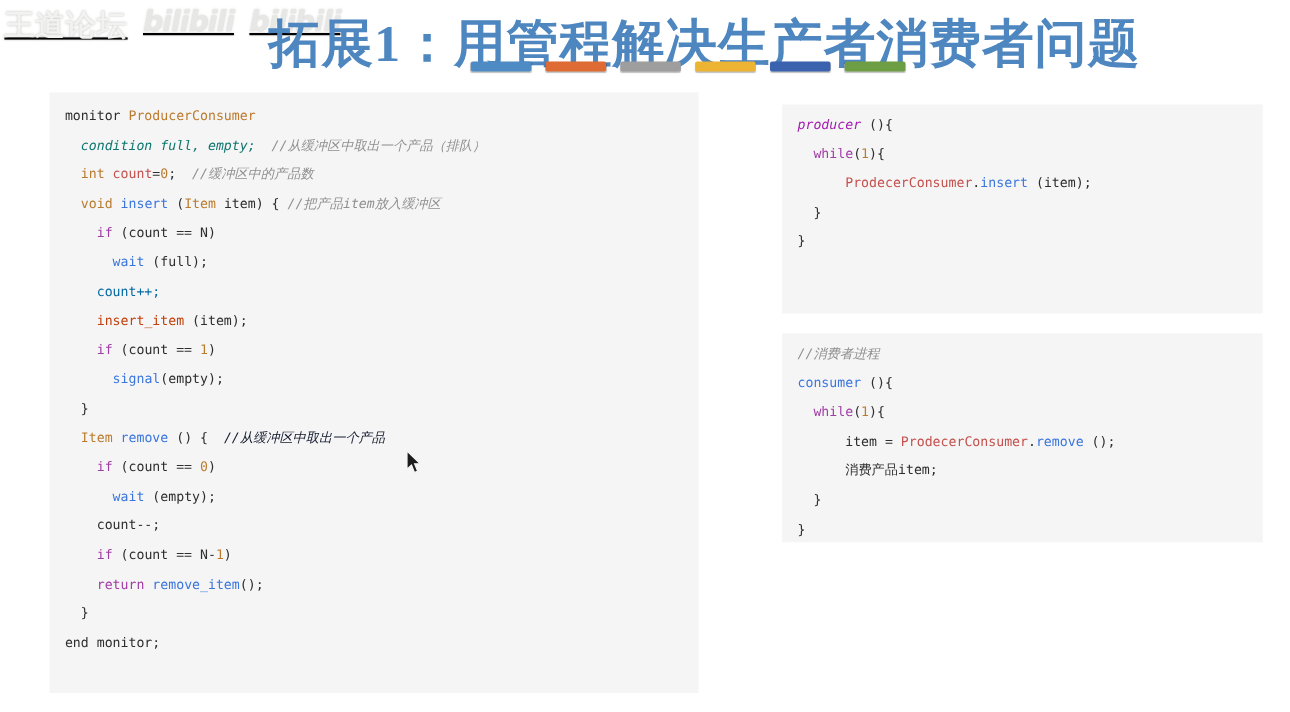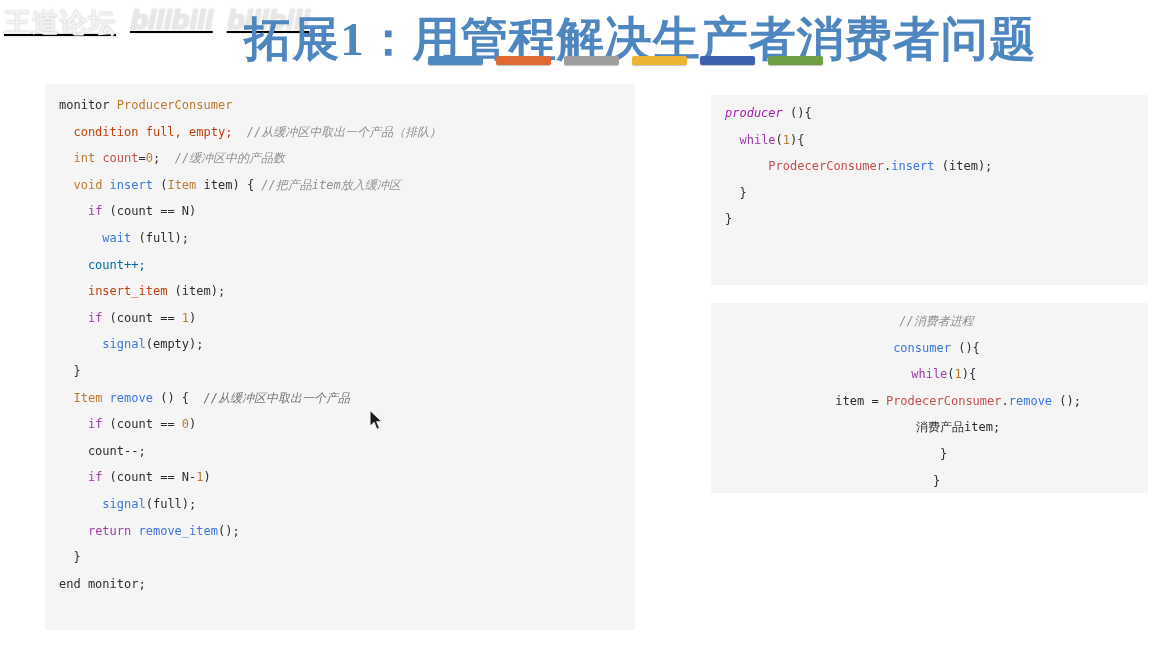--- a/index.html
+++ b/index.html
@@ -47,21 +47,21 @@
   
   .panel{
     position:absolute;background:#f5f5f6;
     box-sizing:border-box;
     font-family:"DejaVu Sans Mono","Liberation Mono",monospace;
     font-size:12px;line-height:26.6px;
     color:#2e2e2e;
   }
   .panel-monitor{left:45px;top:84px;width:590px;height:546px;padding:8px 0 0 14px;}
   .panel-producer{left:711px;top:95px;width:437px;height:190px;padding:5px 0 0 14px;}
-  .panel-consumer{left:711px;top:303px;width:437px;height:190px;padding:5px 0 0 14px;text-align:center;}
+  .panel-consumer{left:711px;top:303px;width:437px;height:190px;padding:5px 0 0 14px;}
   .code-line{white-space:pre;}
   .it{font-style:italic;}
   
   .cursor{position:absolute;left:368px;top:409px;width:15px;height:23px;}
 </style>
 </head>
 <body>
 
 <div class="watermark">
   <span class="wm-site">王道论坛</span>
@@ -75,35 +75,35 @@
     <div class="bar" style="background: rgb(78, 139, 196);"></div>
     <div class="bar" style="background: rgb(221, 107, 51);"></div>
     <div class="bar" style="background: rgb(158, 158, 158);"></div>
     <div class="bar" style="background: rgb(237, 180, 52);"></div>
     <div class="bar" style="background: rgb(58, 98, 174);"></div>
     <div class="bar" style="background: rgb(110, 158, 68);"></div>
   </div>
 
 <div class="panel panel-monitor" style="background: rgb(245, 245, 246);">
     <div class="code-line"><span style="color: rgb(46, 46, 46);">monitor </span><span style="color: rgb(187, 123, 46);">ProducerConsumer</span></div>
-    <div class="code-line"><span style="color: #c2410c;">  condition full, empty;  </span><span class="it" style="color: rgb(143, 143, 143);">//从缓冲区中取出一个产品（排队）</span></div>
+    <div class="code-line"><span style="color: #0f766e; font-style: italic;">  condition full, empty;  </span><span class="it" style="color: rgb(143, 143, 143);">//从缓冲区中取出一个产品（排队）</span></div>
     <div class="code-line"><span style="color: rgb(46, 46, 46);">  </span><span style="color: rgb(187, 123, 46);">int</span><span style="color: rgb(46, 46, 46);"> </span><span style="color: rgb(196, 81, 77);">count</span><span style="color: rgb(46, 46, 46);">=</span><span style="color: rgb(187, 123, 46);">0</span><span style="color: rgb(46, 46, 46);">;  </span><span class="it" style="color: rgb(143, 143, 143);">//缓冲区中的产品数</span></div>
     <div class="code-line"><span style="color: rgb(46, 46, 46);">  </span><span style="color: rgb(187, 123, 46);">void</span><span style="color: rgb(46, 46, 46);"> </span><span style="color: rgb(60, 118, 221);">insert</span><span style="color: rgb(46, 46, 46);"> (</span><span style="color: rgb(187, 123, 46);">Item</span><span style="color: rgb(46, 46, 46);"> item) { </span><span class="it" style="color: rgb(143, 143, 143);">//把产品item放入缓冲区</span></div>
     <div class="code-line"><span style="color: rgb(46, 46, 46);">    </span><span style="color: rgb(161, 61, 166);">if</span><span style="color: rgb(46, 46, 46);"> (count == N)</span></div>
     <div class="code-line"><span style="color: rgb(46, 46, 46);">      </span><span style="color: rgb(60, 118, 221);">wait</span><span style="color: rgb(46, 46, 46);"> (full);</span></div>
     <div class="code-line"><span style="color: #0369a1;">    count++;</span></div>
     <div class="code-line"><span style="color: rgb(46, 46, 46);">    </span><span style="color: #c2410c;">insert_item</span><span style="color: rgb(46, 46, 46);"> (item);</span></div>
     <div class="code-line"><span style="color: rgb(46, 46, 46);">    </span><span style="color: rgb(161, 61, 166);">if</span><span style="color: rgb(46, 46, 46);"> (count == </span><span style="color: rgb(187, 123, 46);">1</span><span style="color: rgb(46, 46, 46);">)</span></div>
     <div class="code-line"><span style="color: rgb(46, 46, 46);">      </span><span style="color: rgb(60, 118, 221);">signal</span><span style="color: rgb(46, 46, 46);">(empty);</span></div>
     <div class="code-line"><span style="color: rgb(46, 46, 46);">  }</span></div>
-    <div class="code-line"><span style="color: rgb(46, 46, 46);">  </span><span style="color: rgb(187, 123, 46);">Item</span><span style="color: rgb(46, 46, 46);"> </span><span style="color: rgb(60, 118, 221);">remove</span><span style="color: rgb(46, 46, 46);"> () {  </span><span class="it" style="color: #737373;">//从缓冲区中取出一个产品</span></div>
+    <div class="code-line"><span style="color: rgb(46, 46, 46);">  </span><span style="color: rgb(187, 123, 46);">Item</span><span style="color: rgb(46, 46, 46);"> </span><span style="color: rgb(60, 118, 221);">remove</span><span style="color: rgb(46, 46, 46);"> () {  </span><span class="it" style="color: #0f172a;">//从缓冲区中取出一个产品</span></div>
     <div class="code-line"><span style="color: rgb(46, 46, 46);">    </span><span style="color: rgb(161, 61, 166);">if</span><span style="color: rgb(46, 46, 46);"> (count == </span><span style="color: rgb(187, 123, 46);">0</span><span style="color: rgb(46, 46, 46);">)</span></div>
+    <div class="code-line"><span style="color: rgb(46, 46, 46);">      </span><span style="color: rgb(60, 118, 221);">wait</span><span style="color: rgb(46, 46, 46);"> (empty);</span></div>
     <div class="code-line"><span style="color: rgb(46, 46, 46);">    count--;</span></div>
     <div class="code-line"><span style="color: rgb(46, 46, 46);">    </span><span style="color: rgb(161, 61, 166);">if</span><span style="color: rgb(46, 46, 46);"> (count == N-</span><span style="color: rgb(187, 123, 46);">1</span><span style="color: rgb(46, 46, 46);">)</span></div>
-    <div class="code-line"><span style="color: rgb(46, 46, 46);">      </span><span style="color: rgb(60, 118, 221);">signal</span><span style="color: rgb(46, 46, 46);">(full);</span></div>
     <div class="code-line"><span style="color: rgb(46, 46, 46);">    </span><span style="color: rgb(161, 61, 166);">return</span><span style="color: rgb(46, 46, 46);"> </span><span style="color: rgb(60, 118, 221);">remove_item</span><span style="color: rgb(46, 46, 46);">();</span></div>
     <div class="code-line"><span style="color: rgb(46, 46, 46);">  }</span></div>
     <div class="code-line"><span style="color: rgb(46, 46, 46);">end monitor;</span></div>
   </div>
 <div class="panel panel-producer" style="background: rgb(245, 245, 246);">
     <div class="code-line"><span style="color: #a21caf; font-style: italic;">producer</span><span style="color: rgb(46, 46, 46);"> (){</span></div>
     <div class="code-line"><span style="color: rgb(46, 46, 46);">  </span><span style="color: rgb(161, 61, 166);">while</span><span style="color: rgb(46, 46, 46);">(</span><span style="color: rgb(187, 123, 46);">1</span><span style="color: rgb(46, 46, 46);">){</span></div>
     <div class="code-line"><span style="color: rgb(46, 46, 46);">      </span><span style="color: rgb(196, 81, 77);">ProdecerConsumer</span><span style="color: rgb(46, 46, 46);">.</span><span style="color: rgb(60, 118, 221);">insert</span><span style="color: rgb(46, 46, 46);"> (item);</span></div>
     <div class="code-line"><span style="color: rgb(46, 46, 46);">  }</span></div>
     <div class="code-line"><span style="color: rgb(46, 46, 46);">}</span></div>

